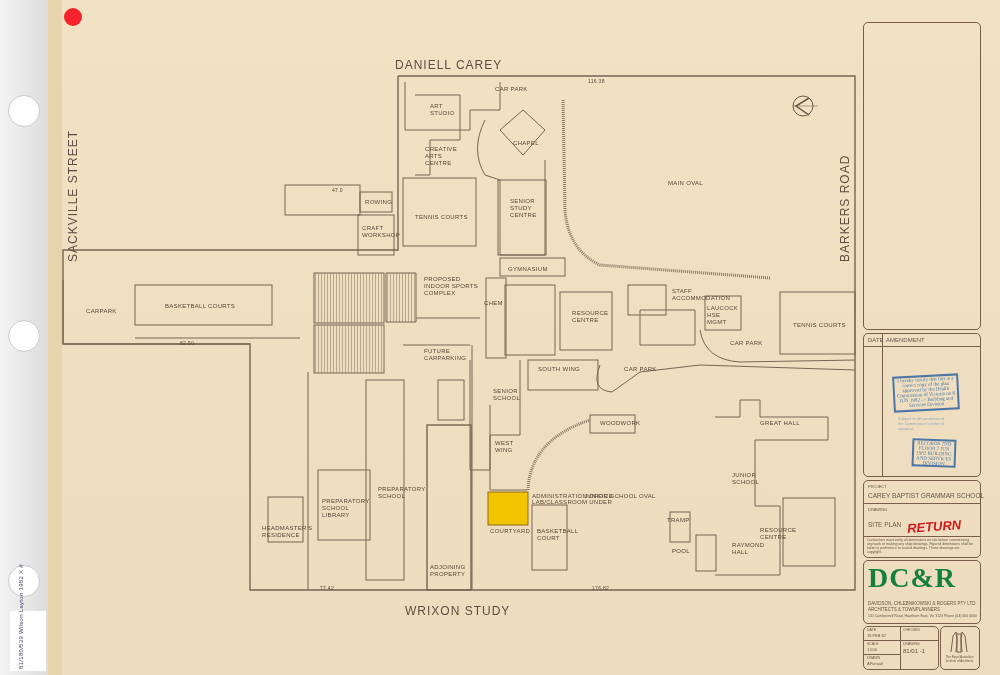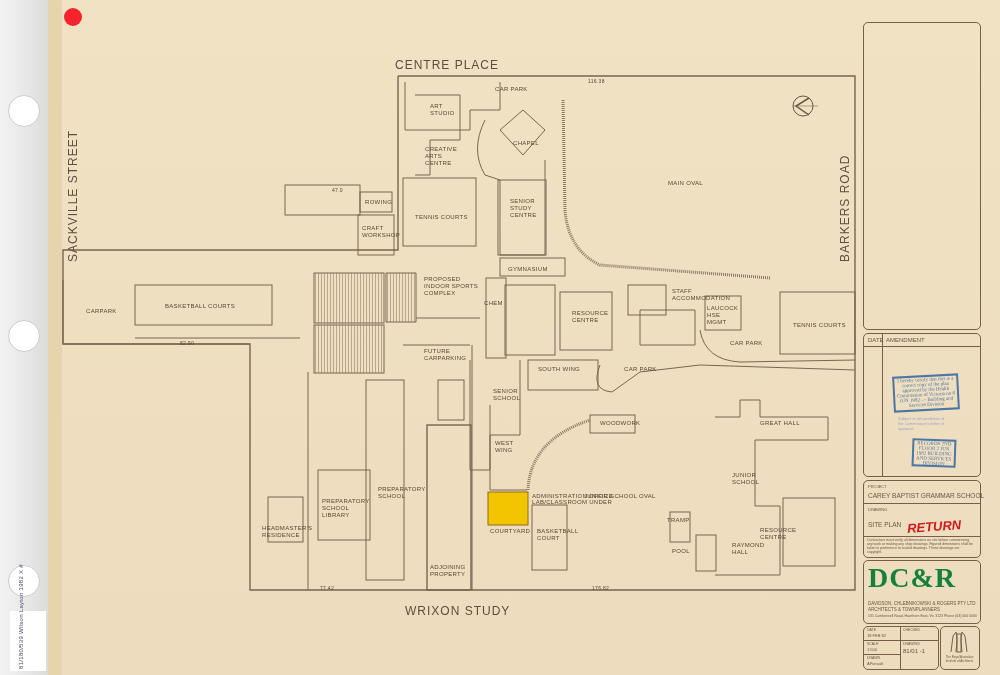--- a/index.html
+++ b/index.html
@@ -100,21 +100,21 @@
   <polygon points="386,273 416,273 416,322 386,322" fill="url(#hatch)" stroke="#7a6452"></polygon>
   <line x1="416" y1="318" x2="480" y2="318" stroke="#7a6452"></line>
 
   <rect x="488" y="492" width="40" height="33" fill="#f2c500" stroke="#8a6a1a"></rect>
 
   <circle cx="803" cy="106" r="10" fill="none" stroke="#6a5646"></circle>
   <polyline points="809,98 796,106 809,115" fill="none" stroke="#6a5646" stroke-width="1.5"></polyline>
   <line x1="793" y1="106" x2="818" y2="106" stroke="#6a5646" stroke-width=".5"></line>
 </svg>
 
-<div class="street" style="left:395px;top:58px">CENTRE   PLACE</div>
+<div class="street" style="left:395px;top:58px">DANIELL   CAREY</div>
 <div class="street" style="left:405px;top:604px">WRIXON   STUDY</div>
 <div class="street vert" style="left:66px;top:262px">SACKVILLE   STREET</div>
 <div class="street vert" style="left:838px;top:262px">BARKERS   ROAD</div>
 
 <div class="lbl" style="left:495px;top:86px">CAR PARK</div>
 <div class="lbl" style="left:430px;top:103px;width:22px">ART STUDIO</div>
 <div class="lbl" style="left:513px;top:140px">CHAPEL</div>
 <div class="lbl" style="left:425px;top:146px;width:40px">CREATIVE ARTS CENTRE</div>
 <div class="lbl" style="left:510px;top:198px;width:30px">SENIOR STUDY CENTRE</div>
 <div class="lbl" style="left:668px;top:180px">MAIN OVAL</div>

